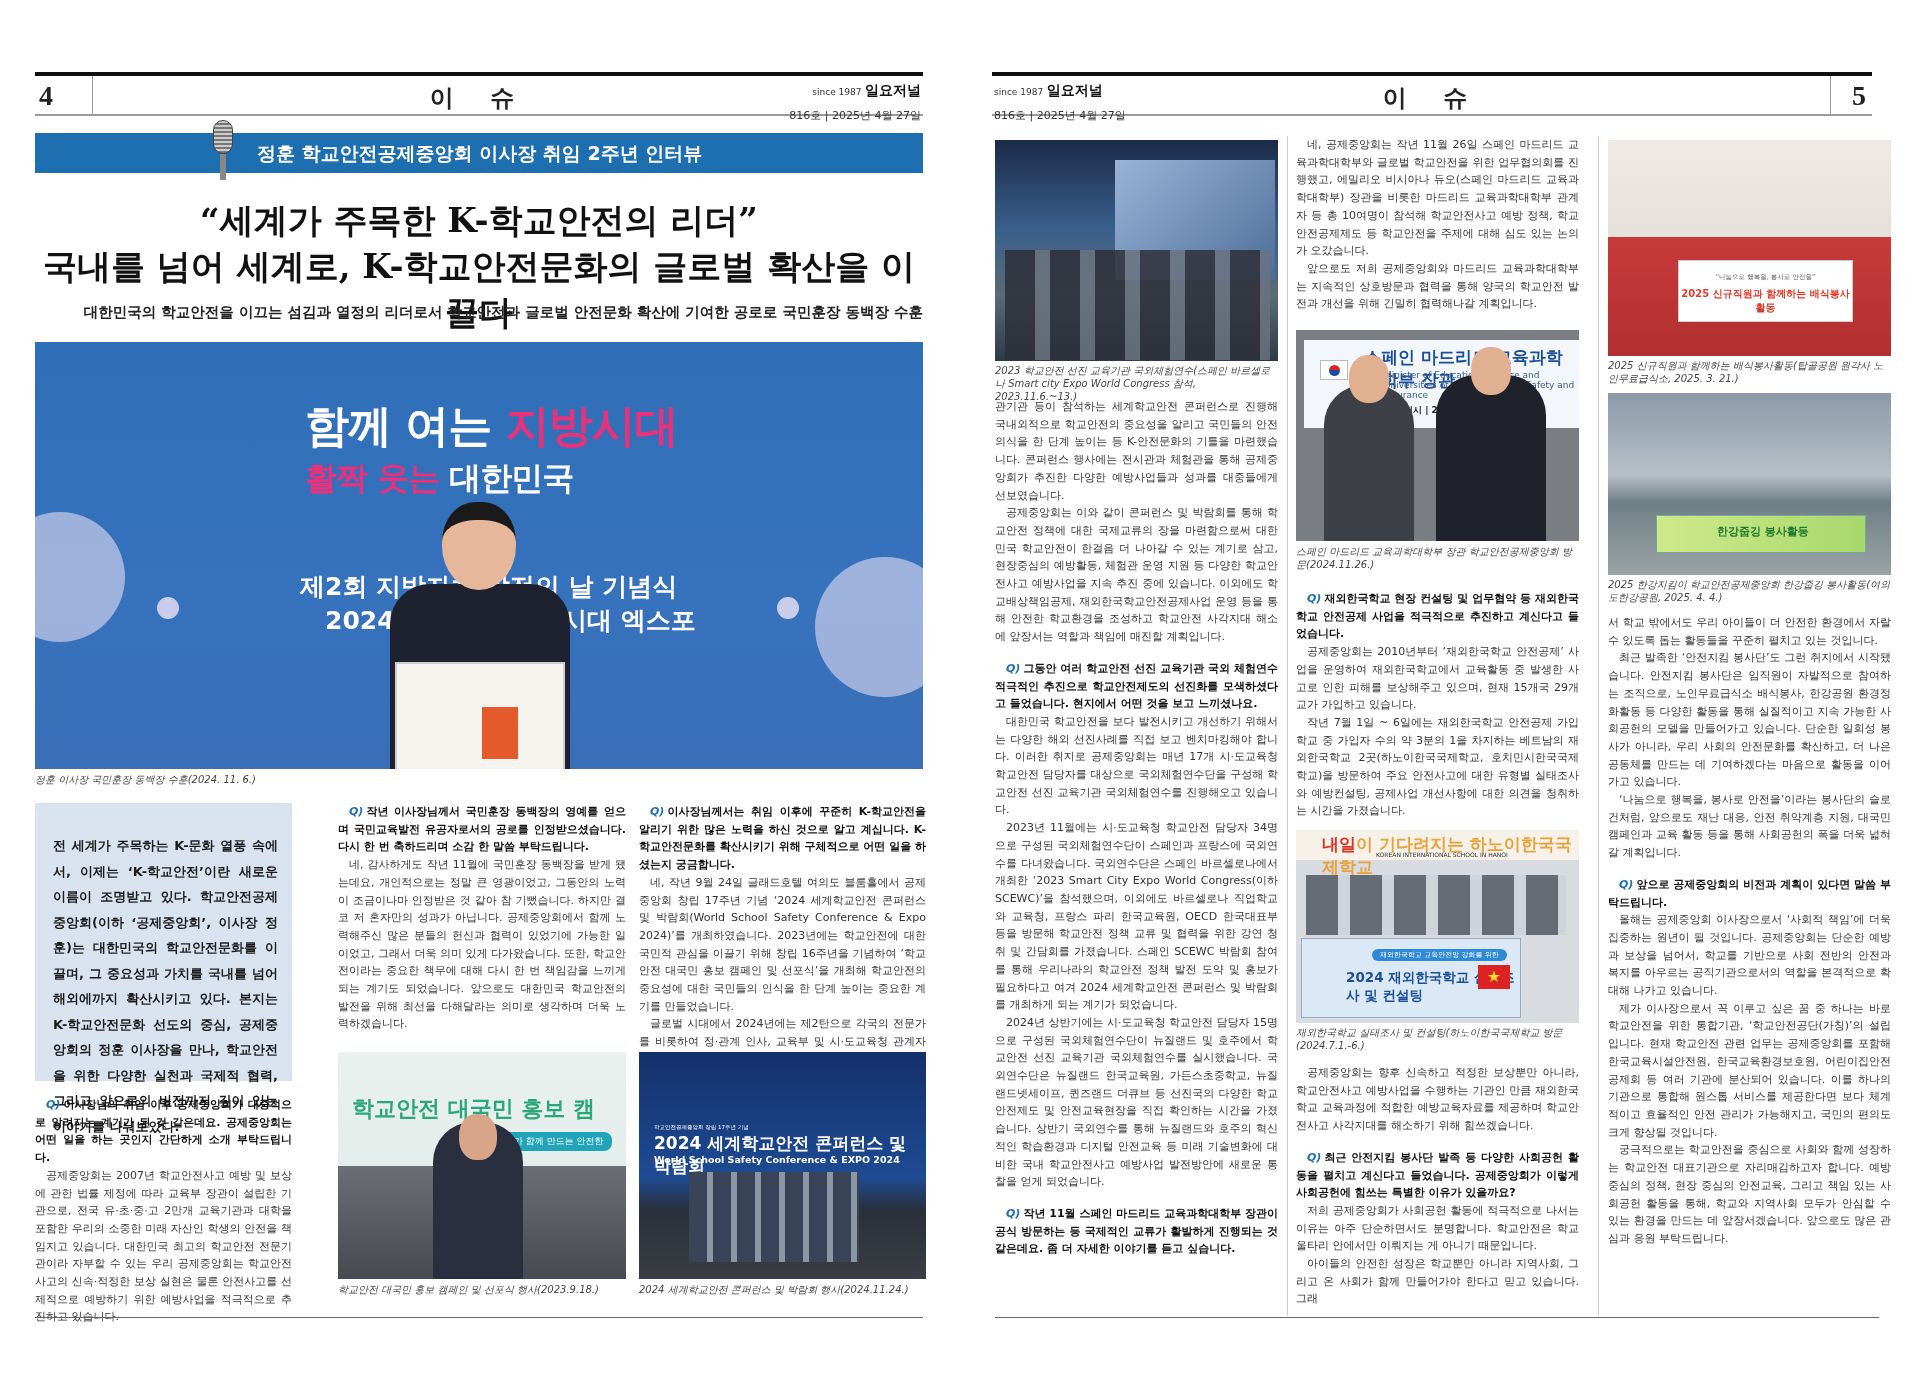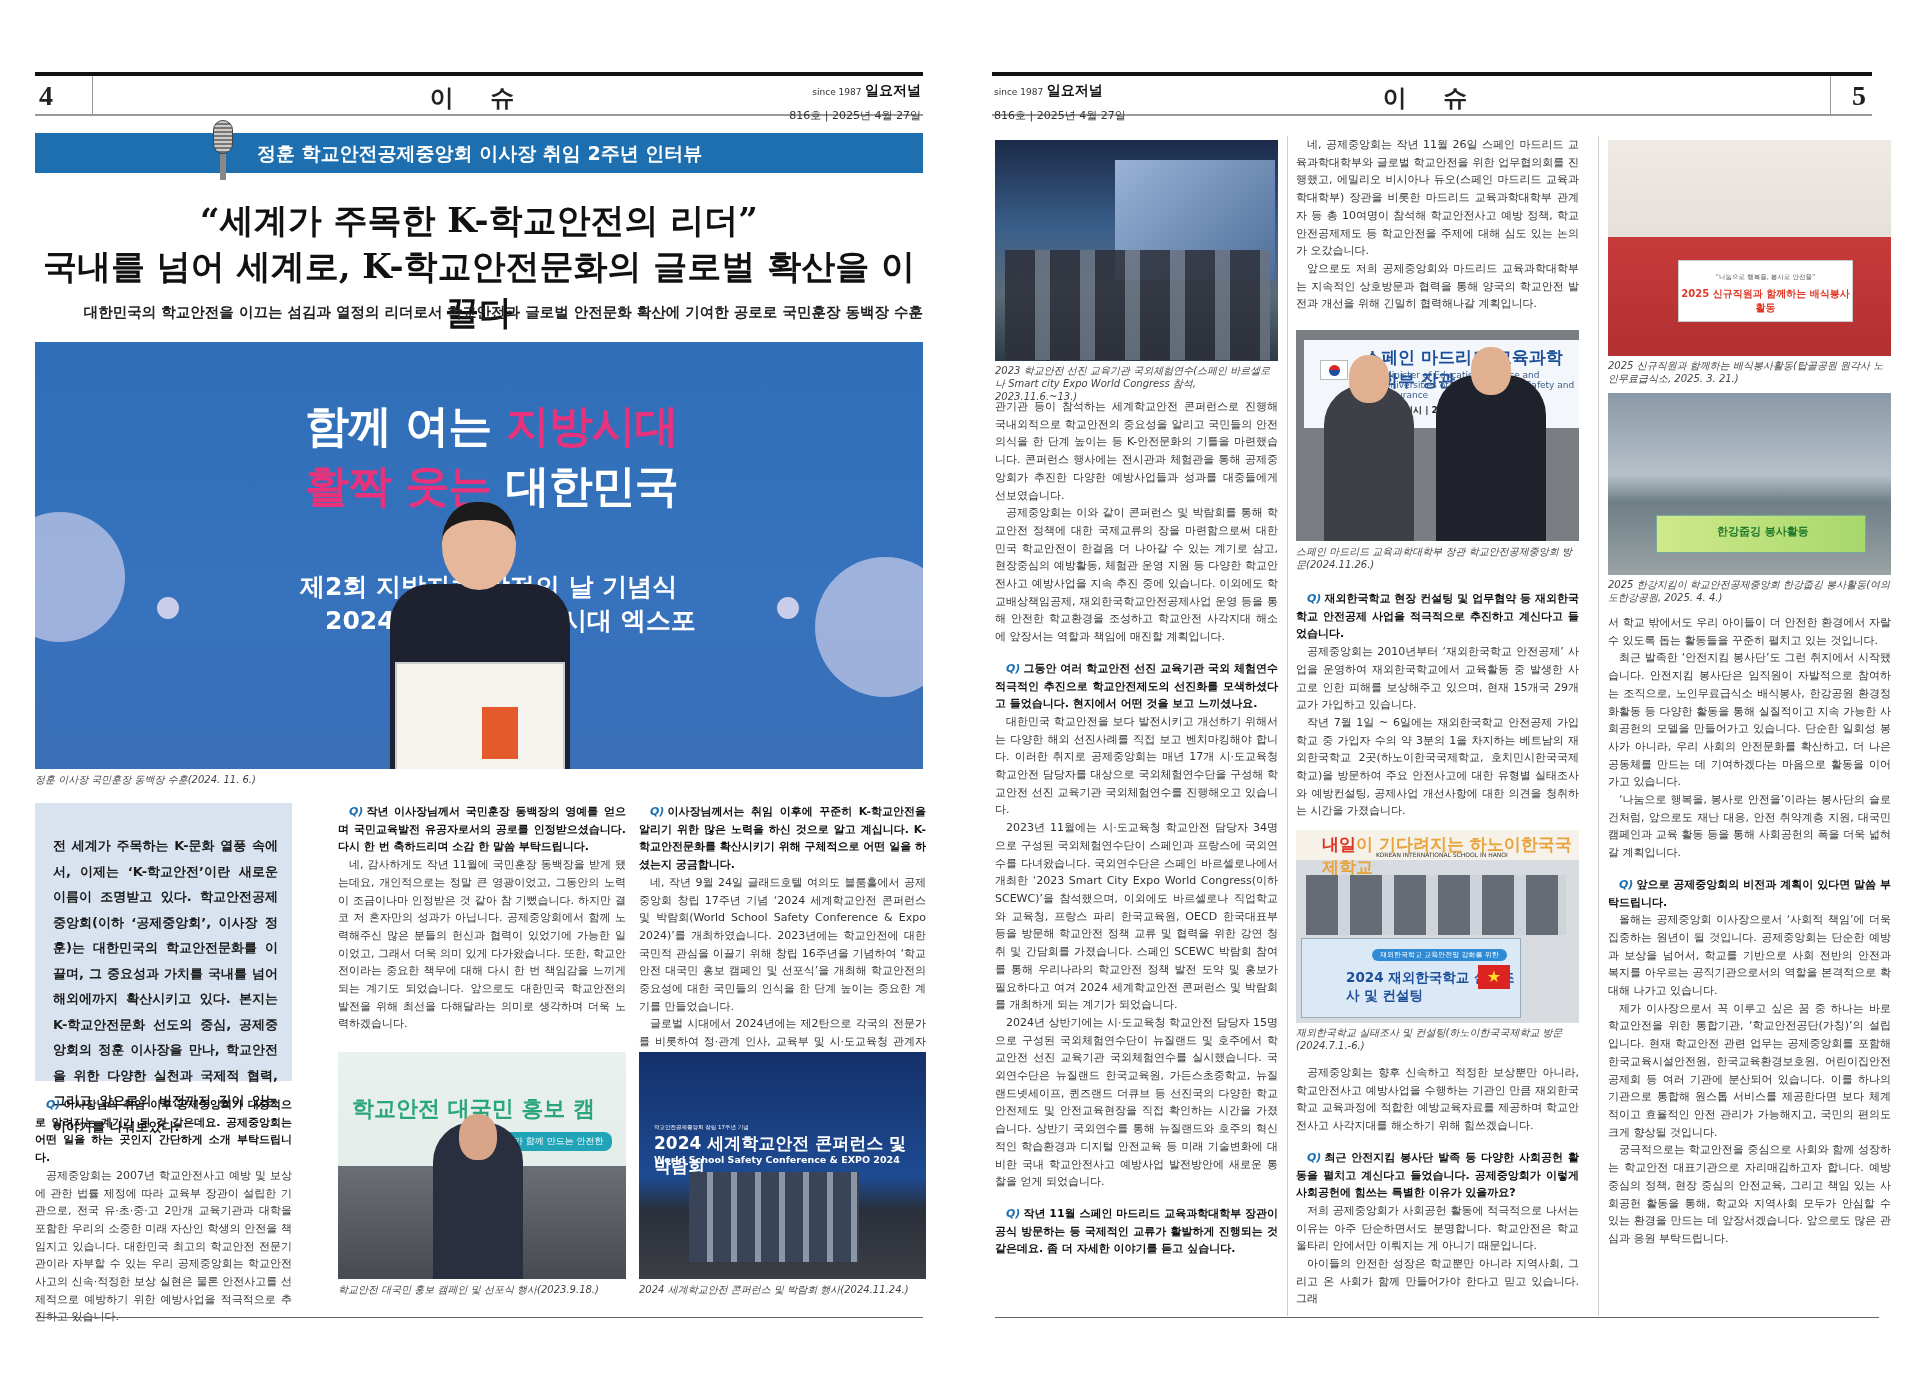--- a/index.html
+++ b/index.html
@@ -35,21 +35,21 @@
   .headline { position: absolute; left: 35px; width: 888px; text-align: center; font-family: "DejaVu Serif", serif; font-weight: bold; color: #111; }
   .headline.h1 { top: 198px; font-size: 34px; }
   .headline.h2 { top: 244px; font-size: 34px; }
   .subhead { position: absolute; left: 35px; top: 303px; width: 888px; text-align: right; font-size: 14.5px; font-weight: bold; color: #222; }
 
   
   .photo { position: absolute; overflow: hidden; }
   .main-photo { left: 35px; top: 342px; width: 888px; height: 427px; background: linear-gradient(180deg,#2f6fb8 0%,#3772bd 60%,#3a6eb7 100%); }
   .main-photo .t1 { position: absolute; left: 270px; top: 55px; font-size: 44px; font-weight: bold; color: #fff; letter-spacing: -1px; }
   .main-photo .t1 .pink, .main-photo .t2 .pink { color: #e8327c; }
-  .main-photo .t2 { position: absolute; left: 270px; top: 115px; font-size: 44px; font-weight: bold; color: #fff; letter-spacing: -1px; }
+  .main-photo .t2 { position: absolute; left: 270px; top: 115px; font-size: 32px; font-weight: bold; color: #fff; letter-spacing: -1px; }
   .main-photo .t3 { position: absolute; left: 265px; top: 228px; font-size: 25px; font-weight: bold; color: #fff; }
   .main-photo .t4 { position: absolute; left: 290px; top: 262px; font-size: 25px; font-weight: bold; color: #fff; }
   .main-photo .circ { position: absolute; border-radius: 50%; background: #c9cde9; }
   .main-photo .person { position: absolute; left: 355px; top: 160px; width: 180px; height: 270px; }
   .main-photo .face { position: absolute; left: 52px; top: 0; width: 74px; height: 88px; border-radius: 45% 45% 50% 50%; background: #e6b79b; border-top: 18px solid #1a1a1a; }
   .main-photo .body { position: absolute; left: 0; top: 82px; width: 180px; height: 200px; background: #1e2230; border-radius: 40px 40px 0 0; }
   .main-photo .cert { position: absolute; left: 5px; top: 160px; width: 170px; height: 130px; background: #f5f3ee; border: 2px solid #ccc; }
   .main-photo .seal { position: absolute; left: 92px; top: 205px; width: 36px; height: 52px; background: #e55a2b; }
 
   .caption { position: absolute; font-size: 10px; color: #444; line-height: 13px; font-style: italic; }

